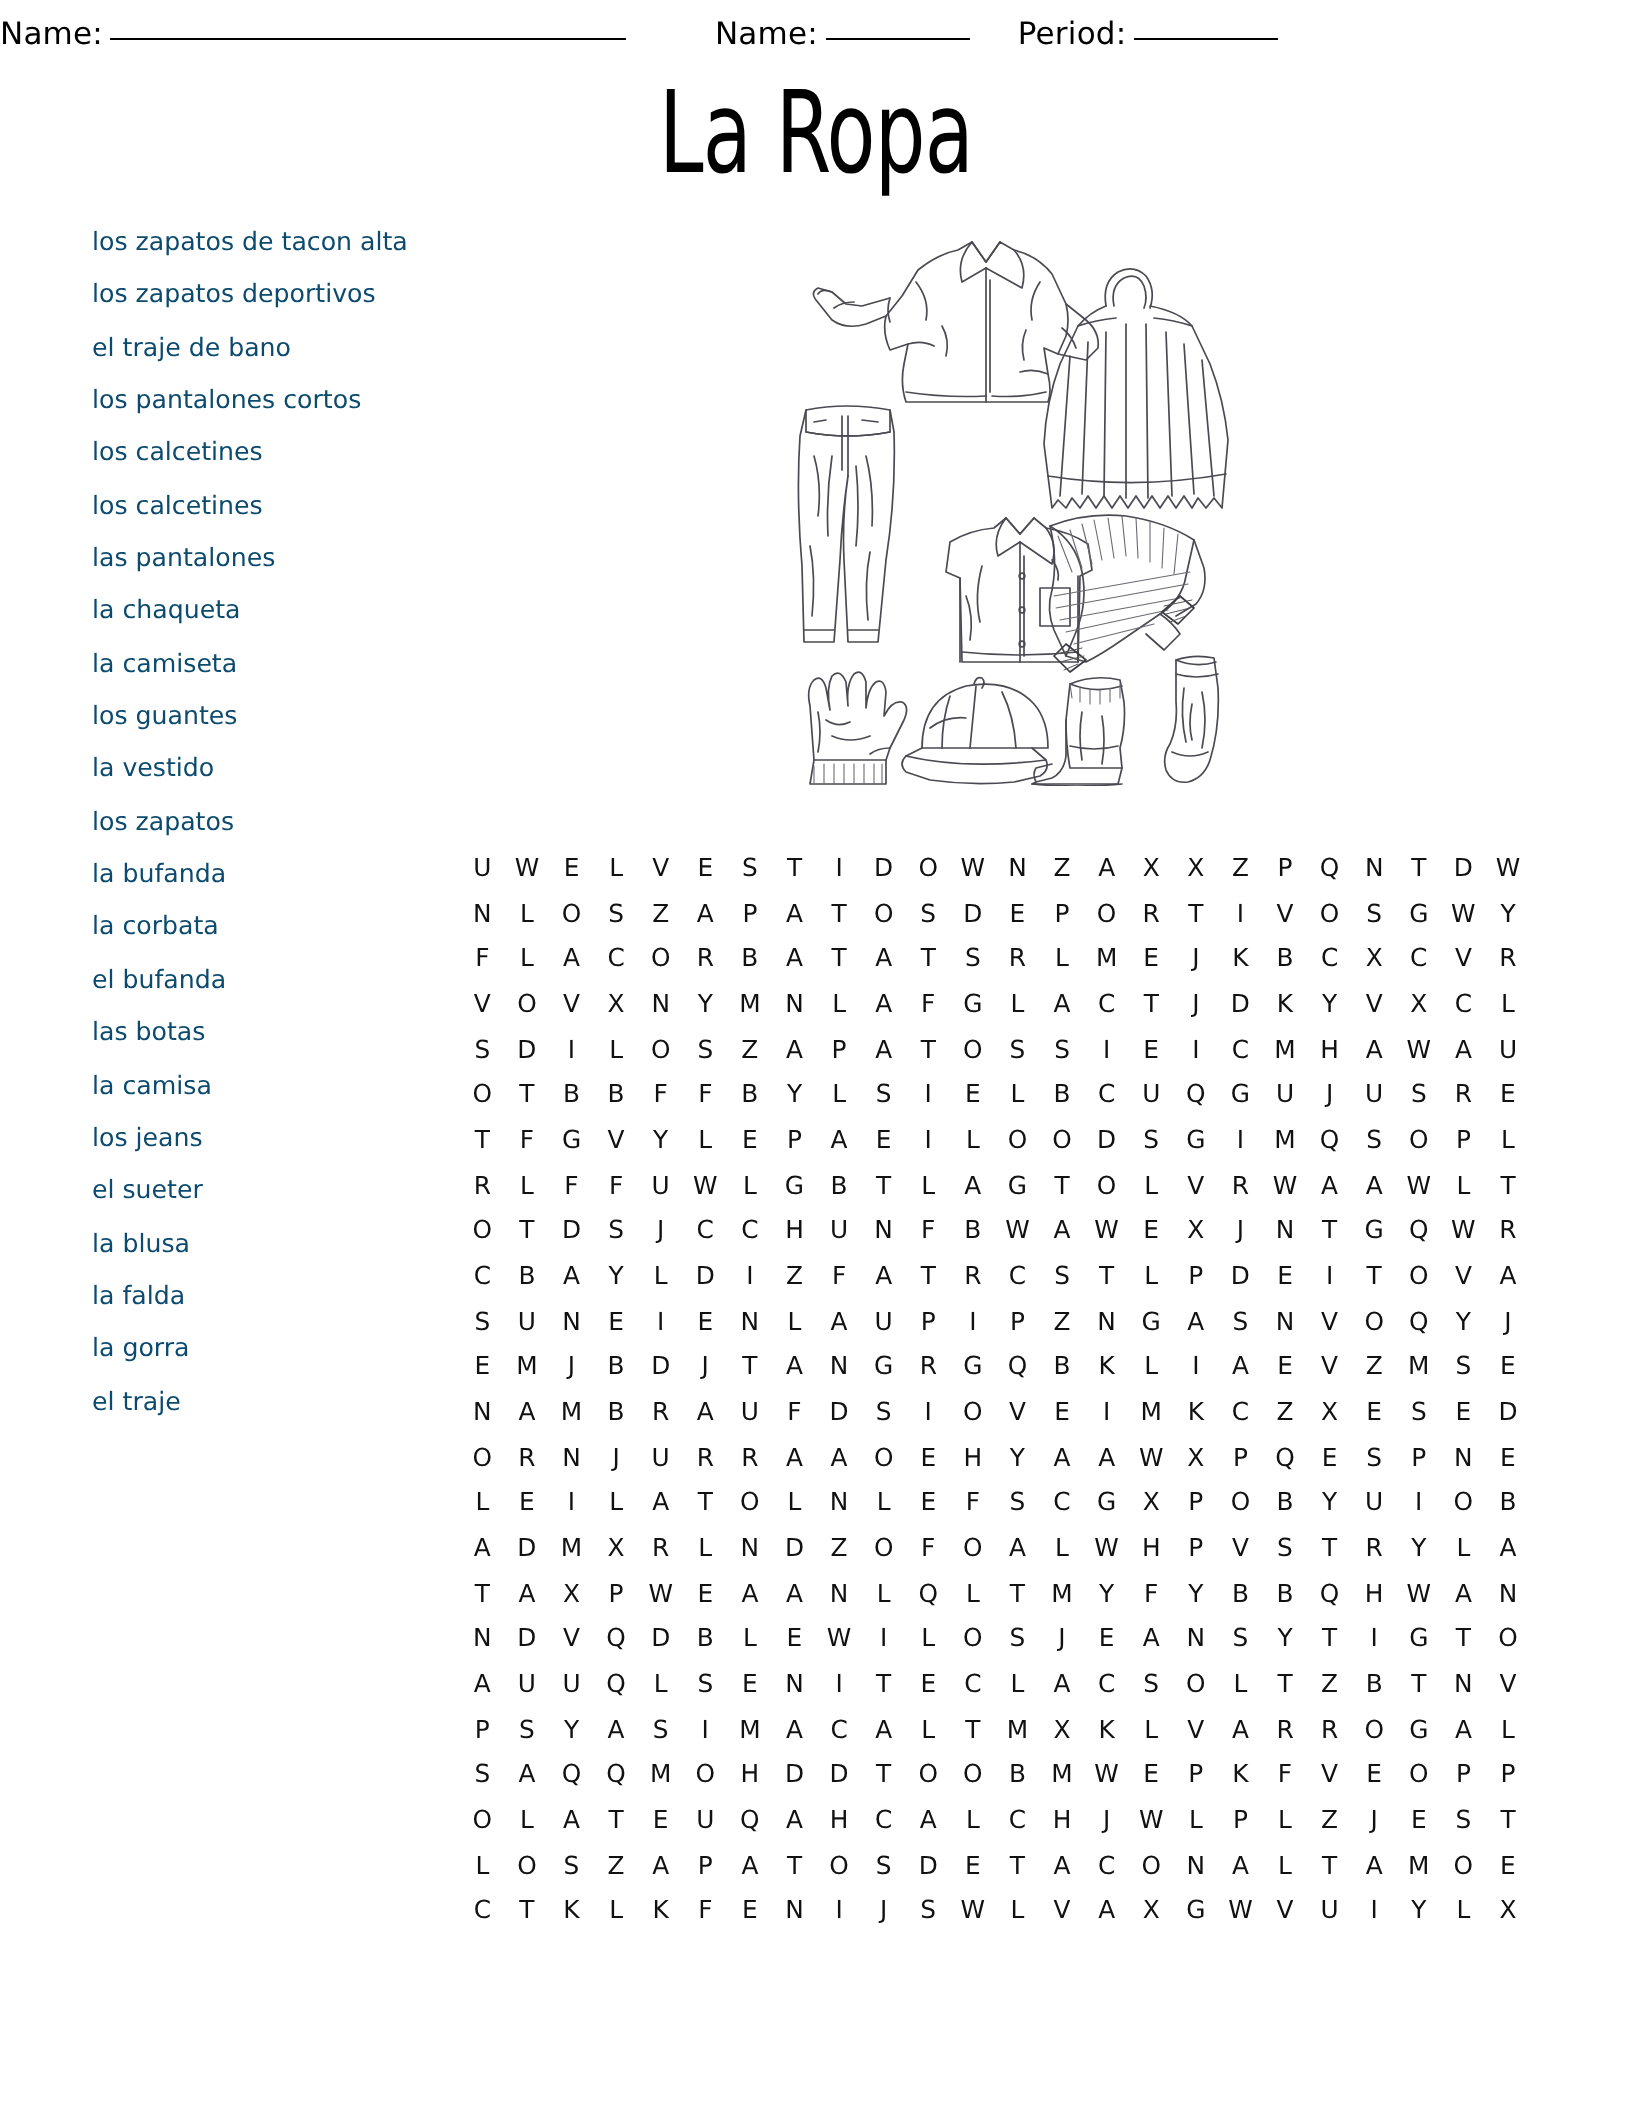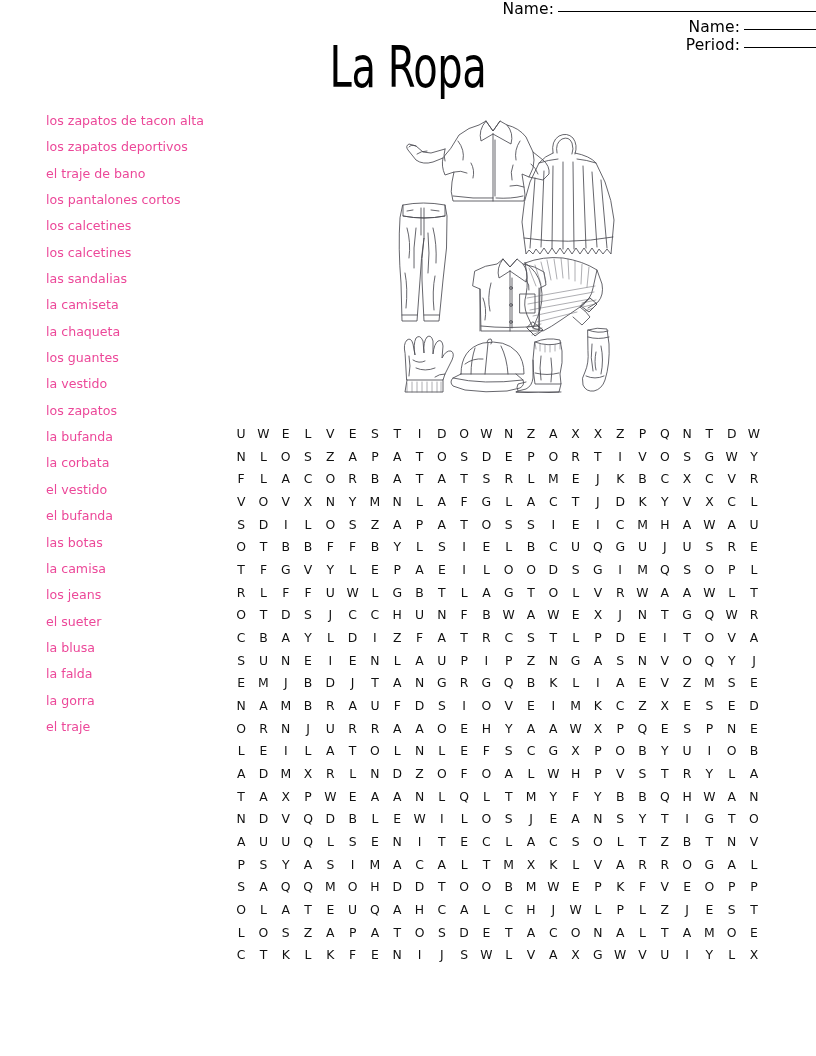--- a/index.html
+++ b/index.html
@@ -22,21 +22,20 @@
   .header-row {
     position: absolute;
     top: 0px;
     left: 0px;
     width: 816px;
     height: 26px;
     display: flex;
     align-items: flex-end;
     font-size: 15.5px;
     letter-spacing: 0.1px;
-    flex-direction: column;
   }
   .hdr-field {
     display: flex;
     align-items: baseline;
     white-space: nowrap;
   }
   .hdr-label { padding-right: 4px; }
   .hdr-blank {
     display: inline-block;
     border-bottom: 1.3px solid #000;
@@ -66,21 +65,21 @@
   }
 
   
   .wordlist {
     position: absolute;
     top: 108px;
     left: 46px;
     width: 175px;
     font-size: 12.6px;
     line-height: 26.35px;
-    color: #ec4899;
+    color: #0c4a6e;
   }
   .wordlist li {
     list-style: none;
     white-space: nowrap;
   }
   .wordlist ul { margin: 0; padding: 0; }
 
   
   .illustration {
     position: absolute;
@@ -138,29 +137,28 @@
 <div class="title">La Ropa</div>
 
 <div class="wordlist">
   <ul>
       <li>los zapatos de tacon alta</li>
       <li>los zapatos deportivos</li>
       <li>el traje de bano</li>
       <li>los pantalones cortos</li>
       <li>los calcetines</li>
       <li>los calcetines</li>
-      <li>las sandalias</li>
+      <li>las pantalones</li>
+      <li>la chaqueta</li>
       <li>la camiseta</li>
-      <li>la chaqueta</li>
       <li>los guantes</li>
       <li>la vestido</li>
       <li>los zapatos</li>
       <li>la bufanda</li>
       <li>la corbata</li>
-      <li>el vestido</li>
       <li>el bufanda</li>
       <li>las botas</li>
       <li>la camisa</li>
       <li>los jeans</li>
       <li>el sueter</li>
       <li>la blusa</li>
       <li>la falda</li>
       <li>la gorra</li>
       <li>el traje</li>
     </ul>

